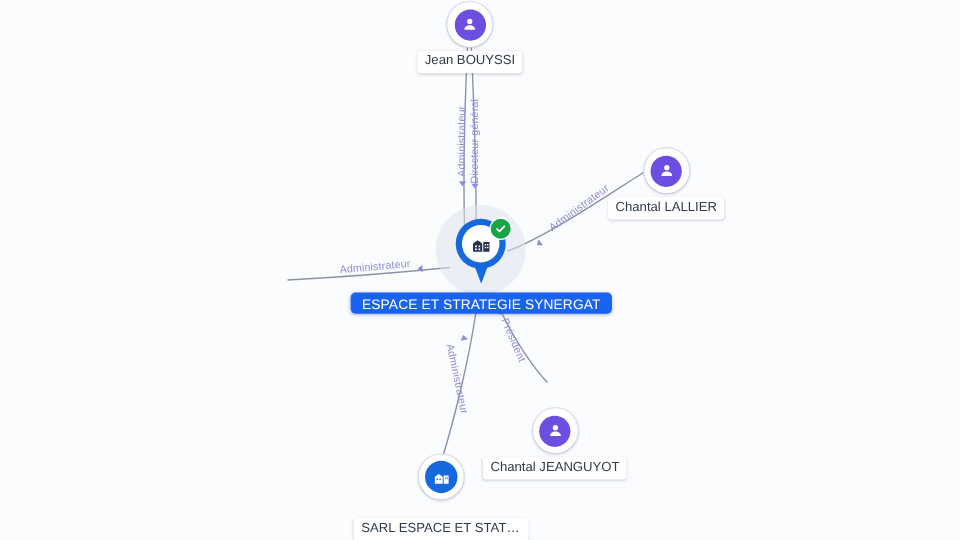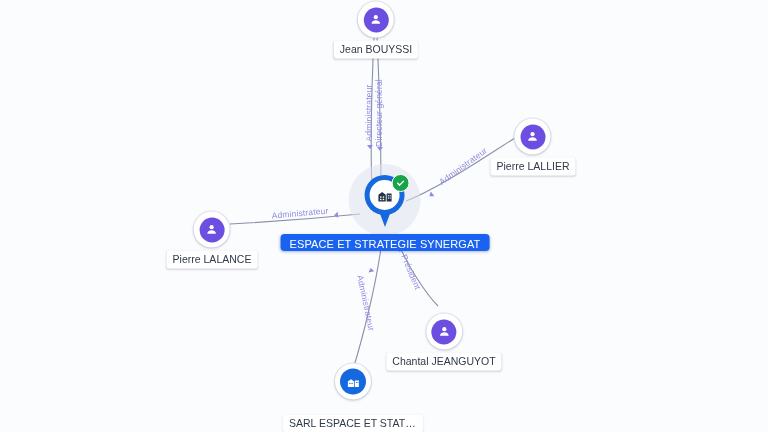--- a/index.html
+++ b/index.html
@@ -247,36 +247,25 @@
 
   <div class="node" style="left:533px; top:147px;">
     <div class="person-disc">
       <div class="person-inner">
         <svg width="14" height="14" viewBox="0 0 24 24" fill="#ffffff">
           <circle cx="12" cy="8" r="3.6"></circle>
           <path d="M4.6 19.4c0-4 3.3-6.2 7.4-6.2s7.4 2.2 7.4 6.2z"></path>
         </svg>
       </div>
     </div>
-    <div class="node-label">Pierre LALLIER</div>
-  </div>
-
-  <div class="node" style="left:212px; top:240px;">
-    <div class="person-disc">
-      <div class="person-inner">
-        <svg width="14" height="14" viewBox="0 0 24 24" fill="#ffffff">
-          <circle cx="12" cy="8" r="3.6"></circle>
-          <path d="M4.6 19.4c0-4 3.3-6.2 7.4-6.2s7.4 2.2 7.4 6.2z"></path>
-        </svg>
-      </div>
-    </div>
-    <div class="node-label">Pierre LALANCE</div>
-  </div>
-
-  <div class="node" style="left:444px; top:342px;align-items:center;">
+    <div class="node-label">Chantal LALLIER</div>
+  </div>
+
+
+  <div class="node" style="left:444px; top:355px;align-items:center;">
     <div class="person-disc">
       <div class="person-inner">
         <svg width="14" height="14" viewBox="0 0 24 24" fill="#ffffff">
           <circle cx="12" cy="8" r="3.6"></circle>
           <path d="M4.6 19.4c0-4 3.3-6.2 7.4-6.2s7.4 2.2 7.4 6.2z"></path>
         </svg>
       </div>
     </div>
     <div class="node-label">Chantal JEANGUYOT</div>
   </div>

